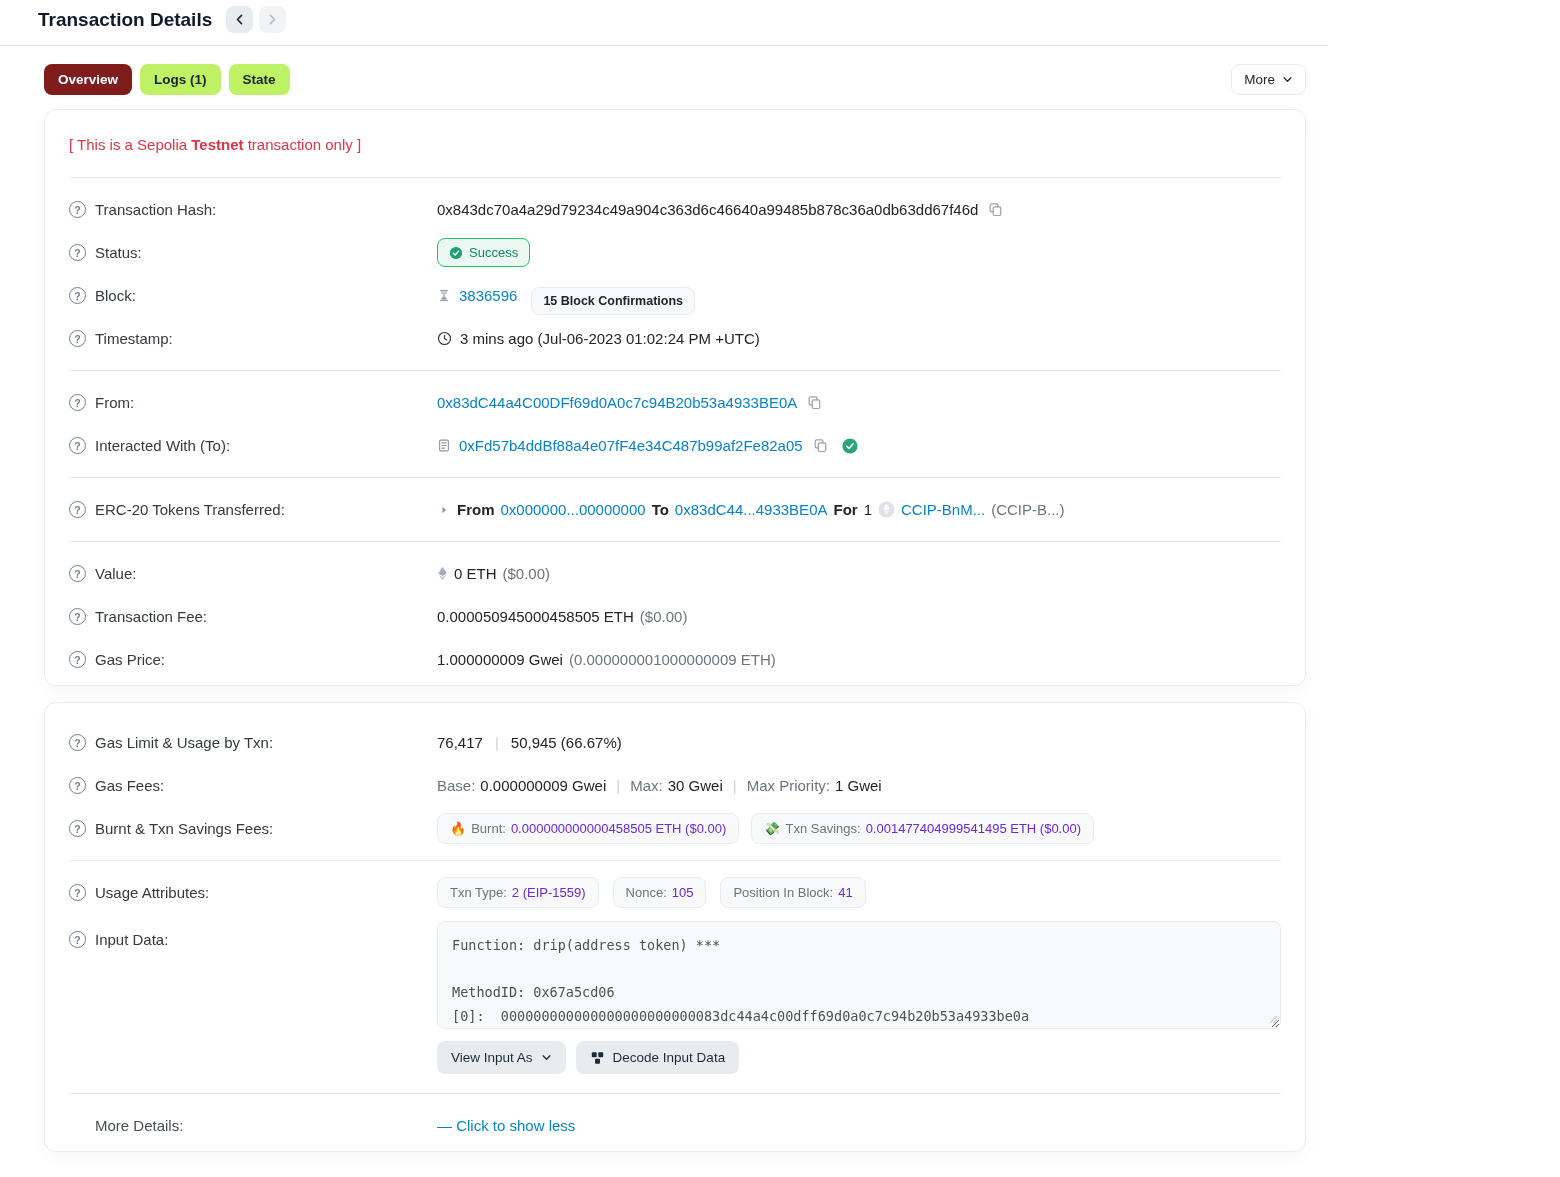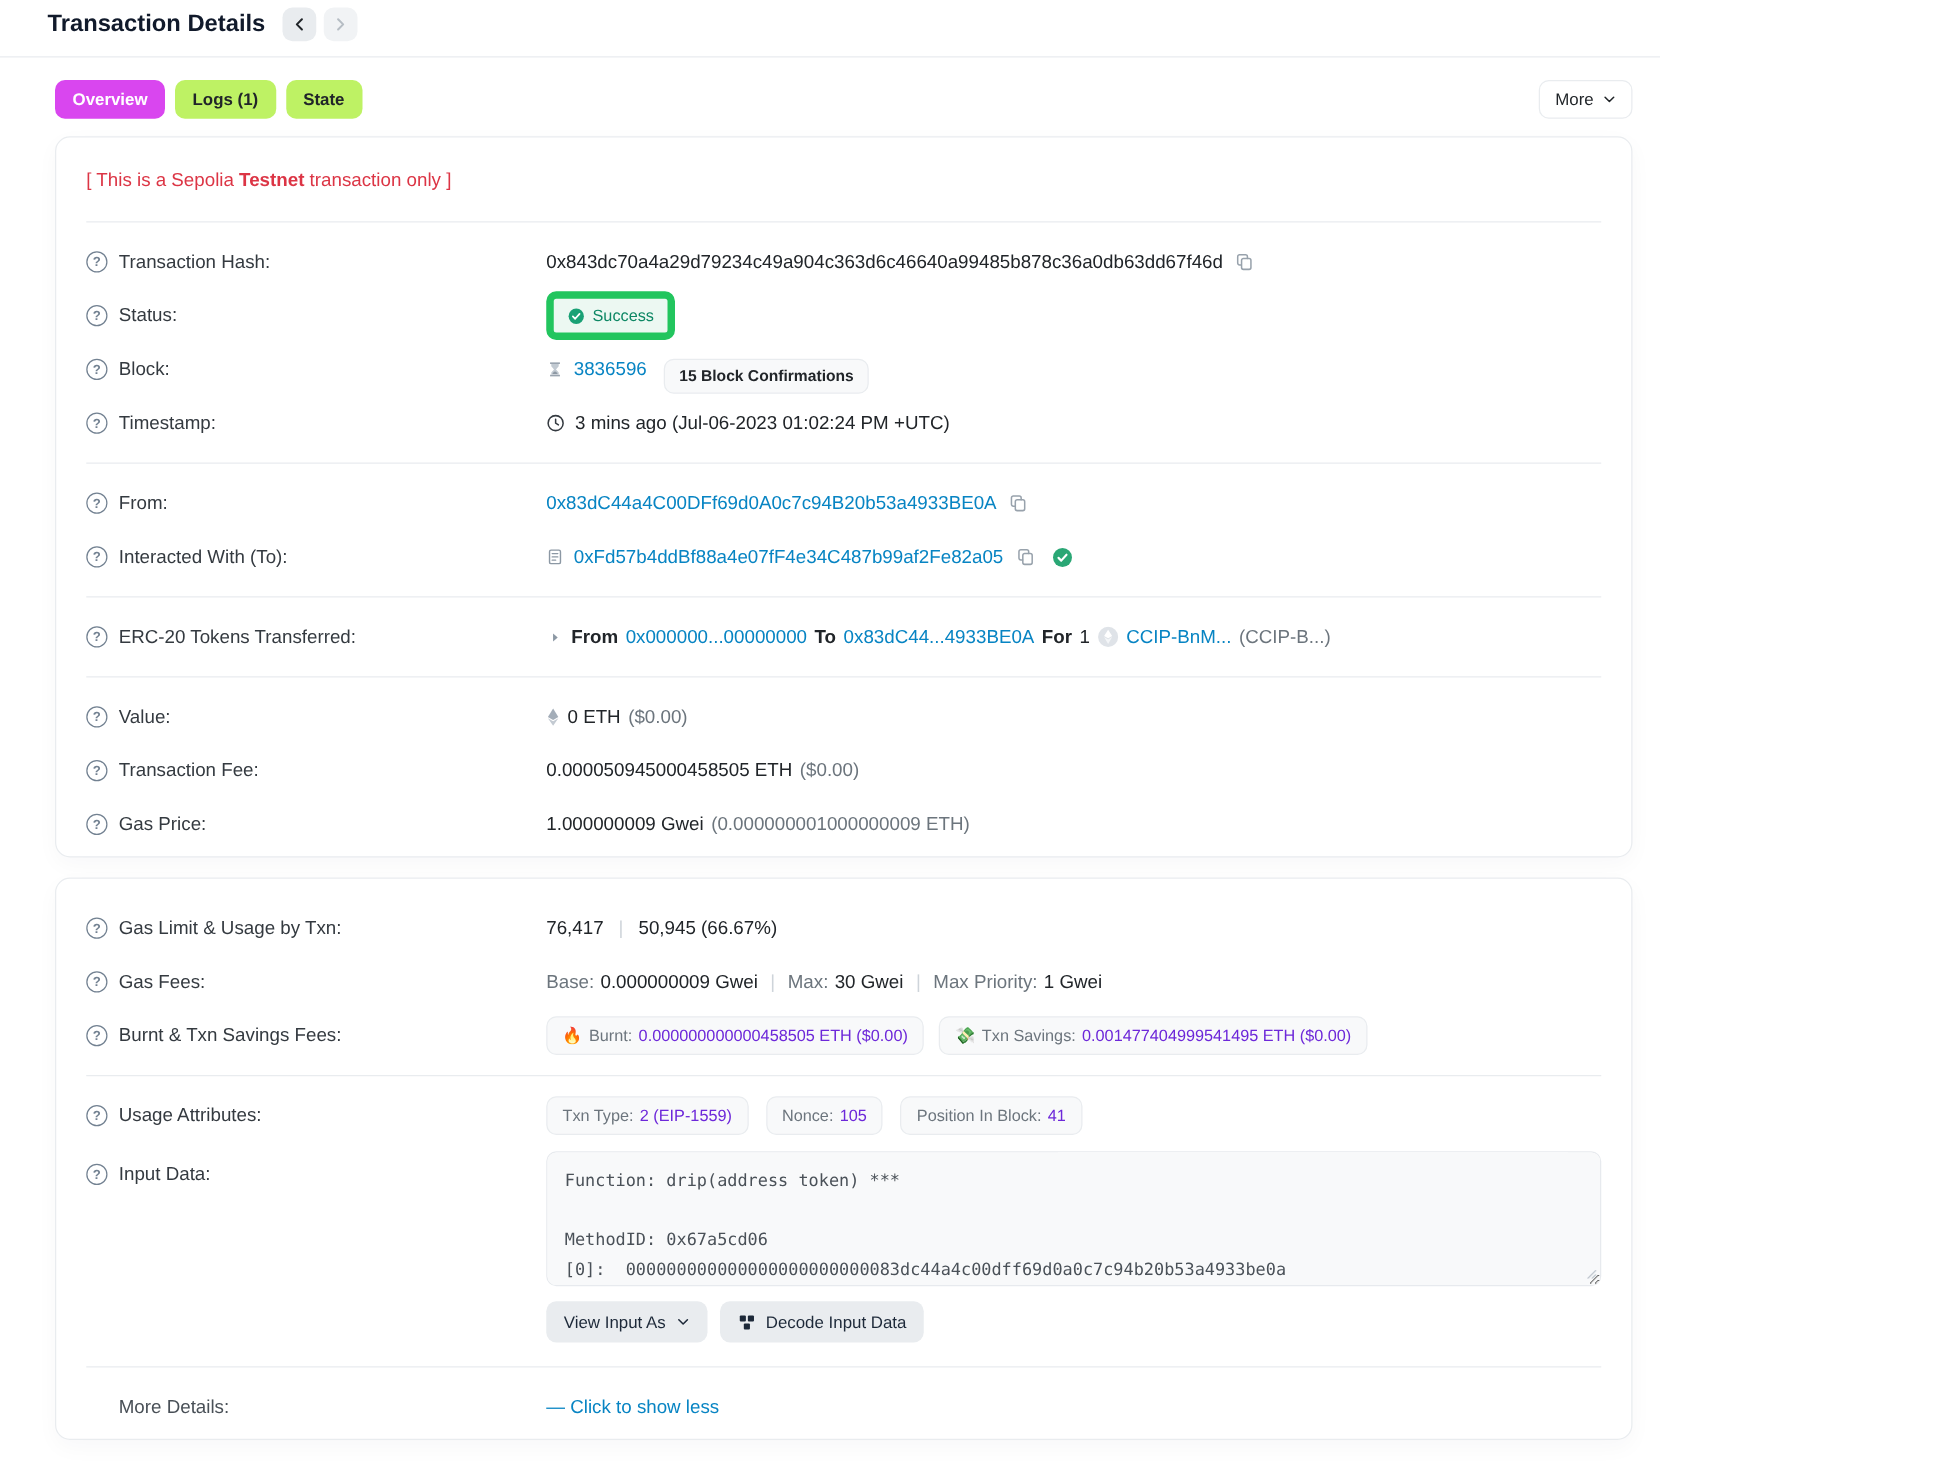--- a/index.html
+++ b/index.html
@@ -25,21 +25,21 @@
   .header-divider { border-top: 1px solid #e9ecef; }
 
   
   .toolbar { display: flex; align-items: center; justify-content: space-between; margin: 18px 22px 14px 44px; }
   .tabs { display: flex; gap: 8px; }
   .tab {
     border: none; border-radius: 8px; padding: 8px 14px;
     background: #bef264; color: #212529; font-size: 13.5px; font-weight: 600;
     font-family: "Liberation Sans", sans-serif; cursor: pointer;
   }
-  .tab.active { background: #d946ef; color: #ffffff; }
+  .tab.active { background: #7f1d1d; color: #ffffff; }
   .more-btn {
     display: inline-flex; align-items: center; gap: 7px;
     background: #ffffff; border: 1px solid #e9ecef; border-radius: 8px;
     padding: 7px 12px; font-size: 13.5px; font-weight: 500; color: #212529;
     font-family: "Liberation Sans", sans-serif; cursor: pointer;
   }
 
   
   .card {
     background: #fff; border: 1px solid #e9ecef; border-radius: 12px;
@@ -73,21 +73,21 @@
   .link { color: #0784c3; text-decoration: none; cursor: pointer; }
   .muted { color: #6c757d; }
   .sep { color: #ced4da; padding: 0 5px; }
   .bold { font-weight: 700; }
 
   .icon-btn { background: none; border: none; padding: 0 2px; cursor: pointer; display: inline-flex; align-items: center; }
 
   
   .badge-success {
     display: inline-flex; align-items: center; gap: 6px;
-    background: #ecf8f2; border: 6px solid #22c55e; border-radius: 8px;
+    background: #ecf8f2; border: 1px solid #22c55e; border-radius: 8px;
     padding: 6px 11px; color: #0d8764; font-size: 13px; font-weight: 500;
   }
   .badge-gray {
     display: inline-flex; align-items: center;
     background: #f8f9fa; border: 1px solid #e9ecef; border-radius: 8px;
     padding: 6px 11px; font-size: 12.5px; font-weight: 700; color: #212529; margin-top: 10px;
   }
   .pill {
     display: inline-flex; align-items: center; gap: 5px;
     background: #f8f9fa; border: 1px solid #e9ecef; border-radius: 8px;

